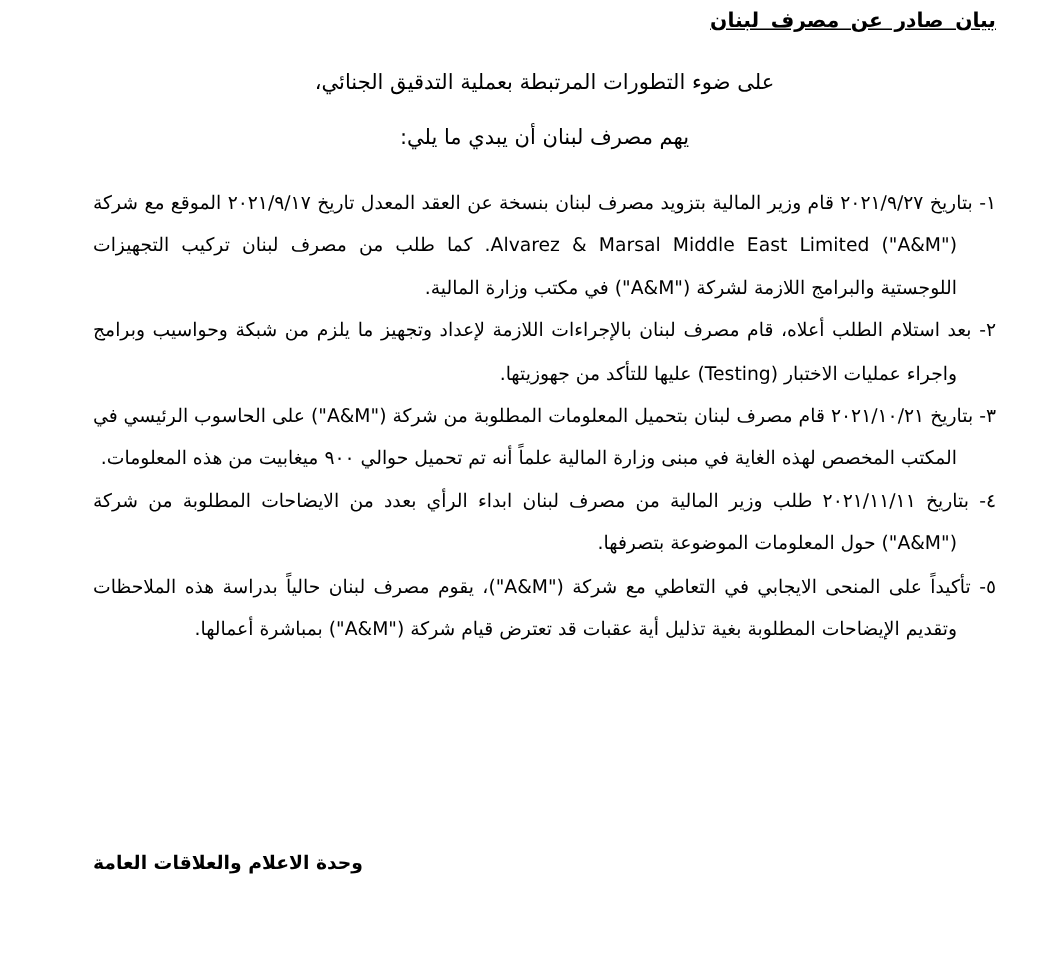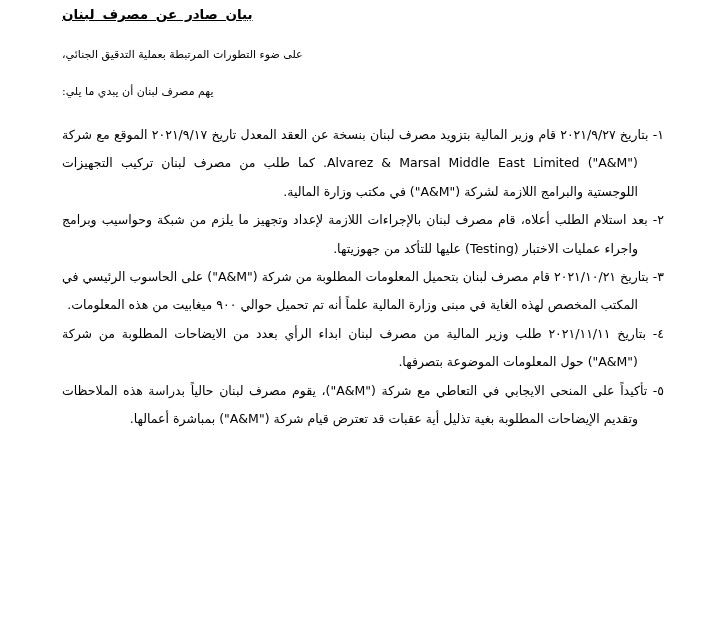--- a/index.html
+++ b/index.html
@@ -13,32 +13,32 @@
     direction: rtl;
     overflow: hidden;
   }
   .page {
     position: relative;
     width: 702px;
     height: 640px;
     padding: 5px 38px 0 62px;
   }
   .doc-title {
-    text-align: left;
+    text-align: right;
     font-weight: 700;
     font-size: 13.5px;
     line-height: 18px;
     text-decoration: underline;
     margin: 0 0 24px 0;
     word-spacing: 3px;
   }
   .intro {
-    font-size: 11px;
+    font-size: 14px;
     line-height: 16px;
-    text-align: left;
+    text-align: center;
     margin: 0 0 21px 0;
   }
   .intro.second { }
   .statement-list {
     font-size: 12.5px;
     line-height: 28.4px;
     text-align: justify;
   }
   .statement-item {
     margin: 0;
@@ -88,14 +88,15 @@
       <span>بتاريخ ٢٠٢١/١١/١١ طلب وزير المالية من مصرف لبنان ابداء الرأي بعدد من الايضاحات المطلوبة من شركة ⁦("A&amp;M")⁩ حول المعلومات الموضوعة بتصرفها.</span>
     </p>
 
     <p class="statement-item">
       <span>٥-</span>
       <span>تأكيداً على المنحى الايجابي في التعاطي مع شركة ⁦("A&amp;M")⁩، يقوم مصرف لبنان حالياً بدراسة هذه الملاحظات وتقديم الإيضاحات المطلوبة بغية تذليل أية عقبات قد تعترض قيام شركة ⁦("A&amp;M")⁩ بمباشرة أعمالها.</span>
     </p>
 
   </div>
 
+  <div class="signature">وحدة الاعلام والعلاقات العامة</div>
 
 </div>
 
 </body></html>

